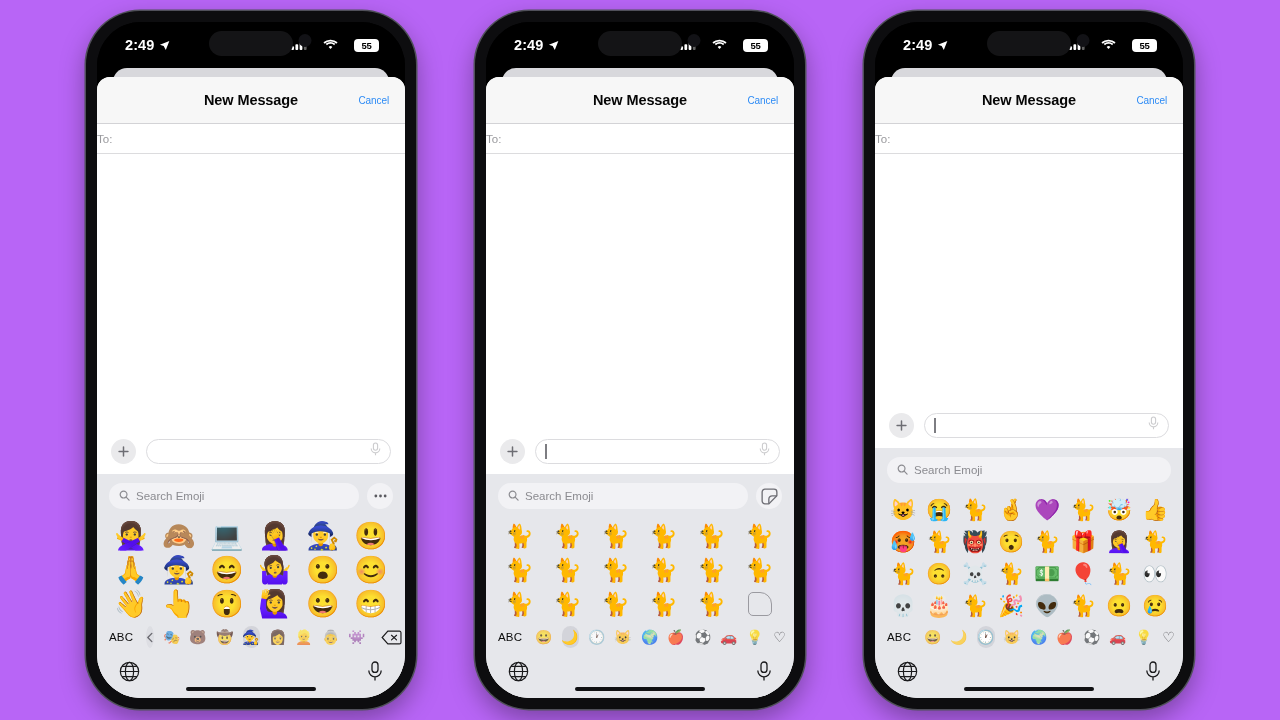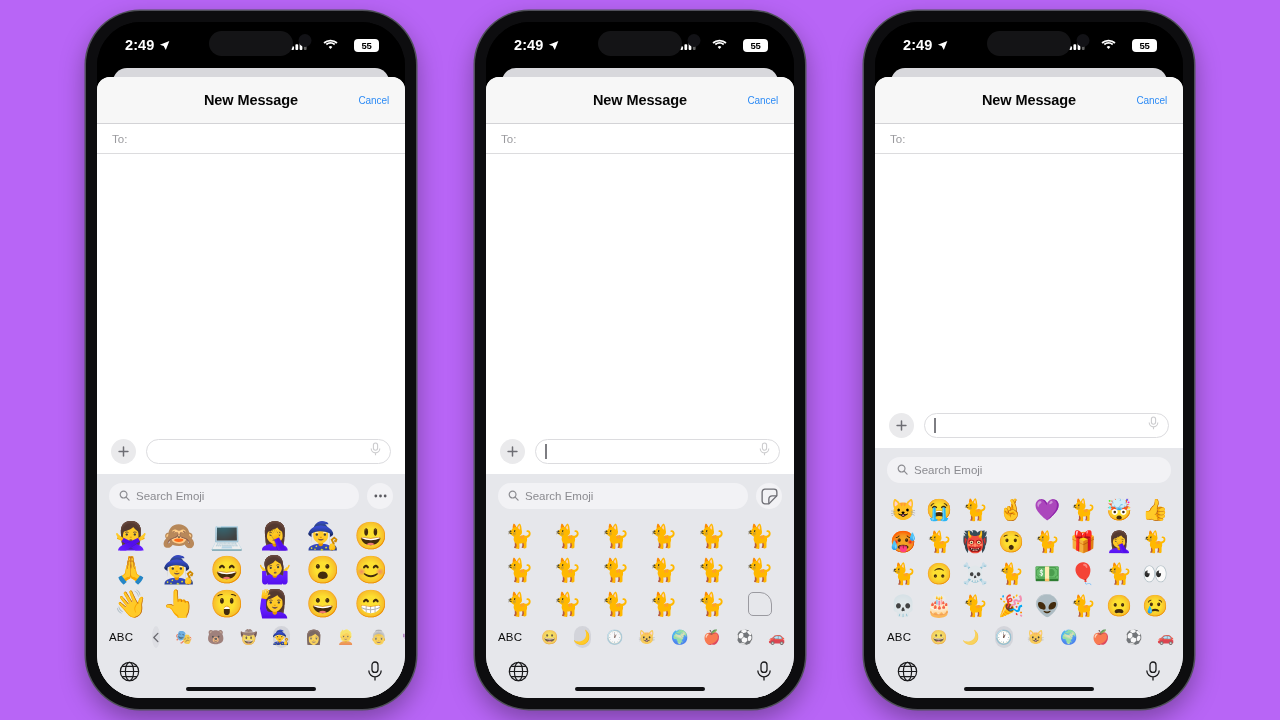--- a/index.html
+++ b/index.html
@@ -121,21 +121,20 @@
     position: absolute; right: 16px;
     font-size: 10px; color: #2d8bf5; letter-spacing: -.1px;
   }
 
   
   .to-row {
     flex: 0 0 30px;
     background: #fff;
     display: flex;
     align-items: center;
-    padding-left: 15px;
     border-bottom: .5px solid #dcdcde;
   }
   .to-label { font-size: 11.5px; color: #9a9a9e; }
 
   
   .canvas { flex: 1 1 auto; background: #fff; }
 
   
   .compose {
     flex: 0 0 46px;
@@ -220,21 +219,21 @@
     width: 24px; height: 24px;
     border: 1.6px solid #9a9aa0;
     border-radius: 5px 12px 5px 5px;
   }
 
   
   .kb-catrow {
     display: flex;
     align-items: center;
     padding: 3px 12px 4px 12px;
-    gap: 15px;
+    gap: 9px;
   }
   .abc-key { font-size: 11.5px; color: #0b0b0b; letter-spacing: .2px; padding-right: 4px; }
   .cat {
     flex: 1 1 auto;
     height: 22px;
     display: flex; align-items: center; justify-content: center;
     font-size: 14px;
     border-radius: 11px;
     color: #3a3a3e;
     opacity: .72;

